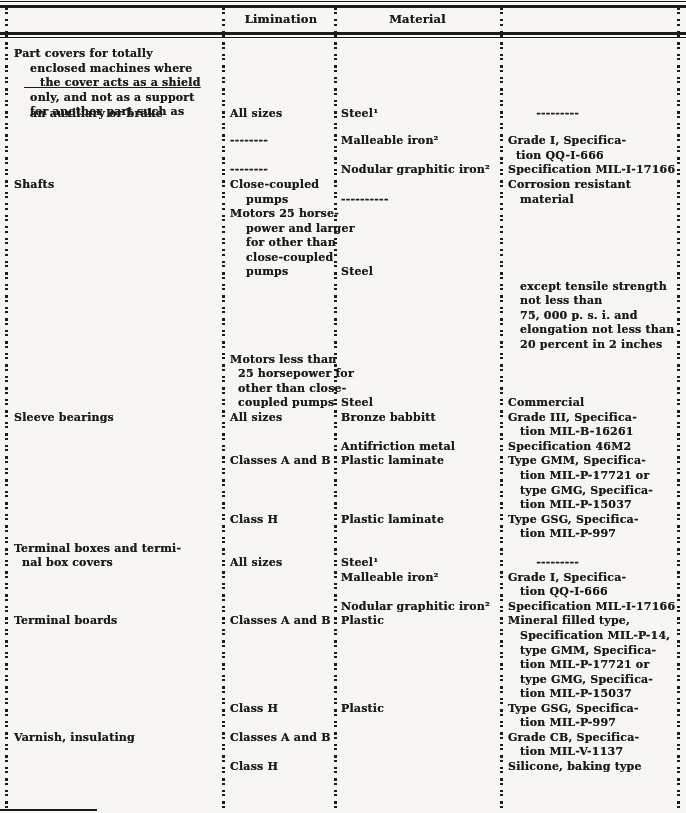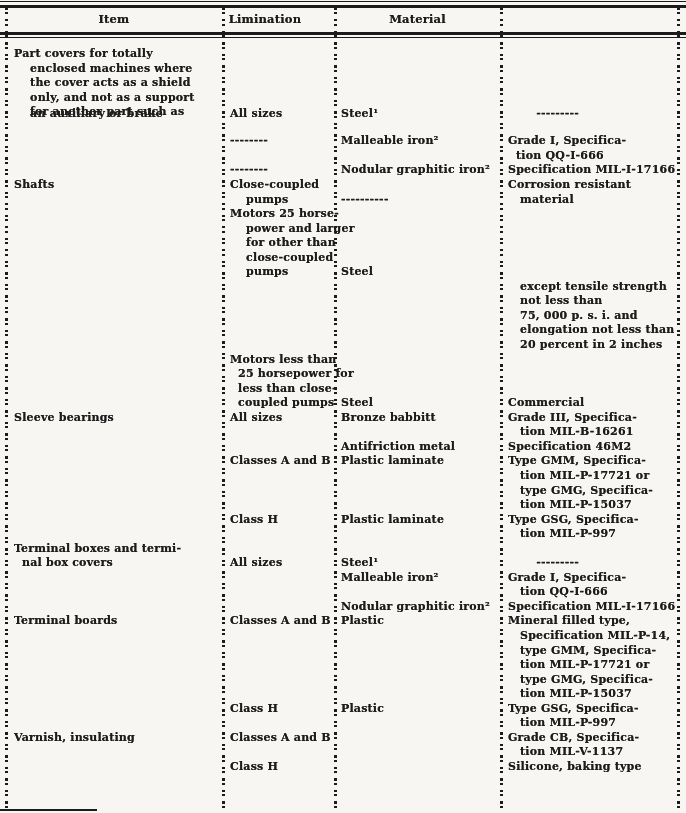--- a/index.html
+++ b/index.html
@@ -48,33 +48,32 @@
   <div class="hrule" style="top:37px;height:1px;"></div>
 
   <div class="hrule" style="top:809px;width:97px;height:2px;"></div>
 
   <div class="vdots" style="left:5px;"></div>
   <div class="vdots" style="left:222px;"></div>
   <div class="vdots" style="left:334px;"></div>
   <div class="vdots" style="left:500px;"></div>
   <div class="vdots" style="left:677px;"></div>
 
-  <div class="colhead" style="left:8px;width:212px;">Item</div>
-  <div class="colhead" style="left:212px;width:106px;">Limination</div>
+  <div class="colhead" style="left:228px;width:106px;">Limination</div>
   <div class="colhead" style="left:337px;width:161px;">Material</div>
 
   <div id="table-body">
       <div class="line" style="top: 46px;">
         <span class="cell" style="left: 14px;">Part covers for totally</span>
       </div>
       <div class="line" style="top: 60.55px;">
         <span class="cell" style="left: 14px;">    enclosed machines where</span>
       </div>
       <div class="line" style="top: 75.1px;">
-        <span class="cell" style="left: 14px;">    the cover acts as a shield</span>
+        <span class="cell" style="left: 24px; text-decoration: underline;">    the cover acts as a shield</span>
       </div>
       <div class="line" style="top: 89.65px;">
         <span class="cell" style="left: 14px;">    only, and not as a support</span>
       </div>
       <div class="line" style="top: 104.2px;">
         <span class="cell" style="left: 14px;">    for another part such as</span>
       </div>
       <div class="line" style="top: 106px;">
         <span class="cell" style="left: 14px;">    an auxiliary or brake</span>
         <span class="cell" style="left: 230px;">All sizes</span>
@@ -135,21 +134,21 @@
       <div class="line" style="top: 337px;">
         <span class="cell" style="left: 508px;">   20 percent in 2 inches</span>
       </div>
       <div class="line" style="top: 351.55px;">
         <span class="cell" style="left: 230px;">Motors less than</span>
       </div>
       <div class="line" style="top: 366.1px;">
         <span class="cell" style="left: 230px;">  25 horsepower for</span>
       </div>
       <div class="line" style="top: 380.65px;">
-        <span class="cell" style="left: 230px;">  less than close-</span>
+        <span class="cell" style="left: 230px;">  other than close-</span>
       </div>
       <div class="line" style="top: 395.2px;">
         <span class="cell" style="left: 230px;">  coupled pumps</span>
         <span class="cell" style="left: 341px;">Steel</span>
         <span class="cell" style="left: 508px;">Commercial</span>
       </div>
       <div class="line" style="top: 409.75px;">
         <span class="cell" style="left: 14px;">Sleeve bearings</span>
         <span class="cell" style="left: 230px;">All sizes</span>
         <span class="cell" style="left: 341px;">Bronze babbitt</span>

